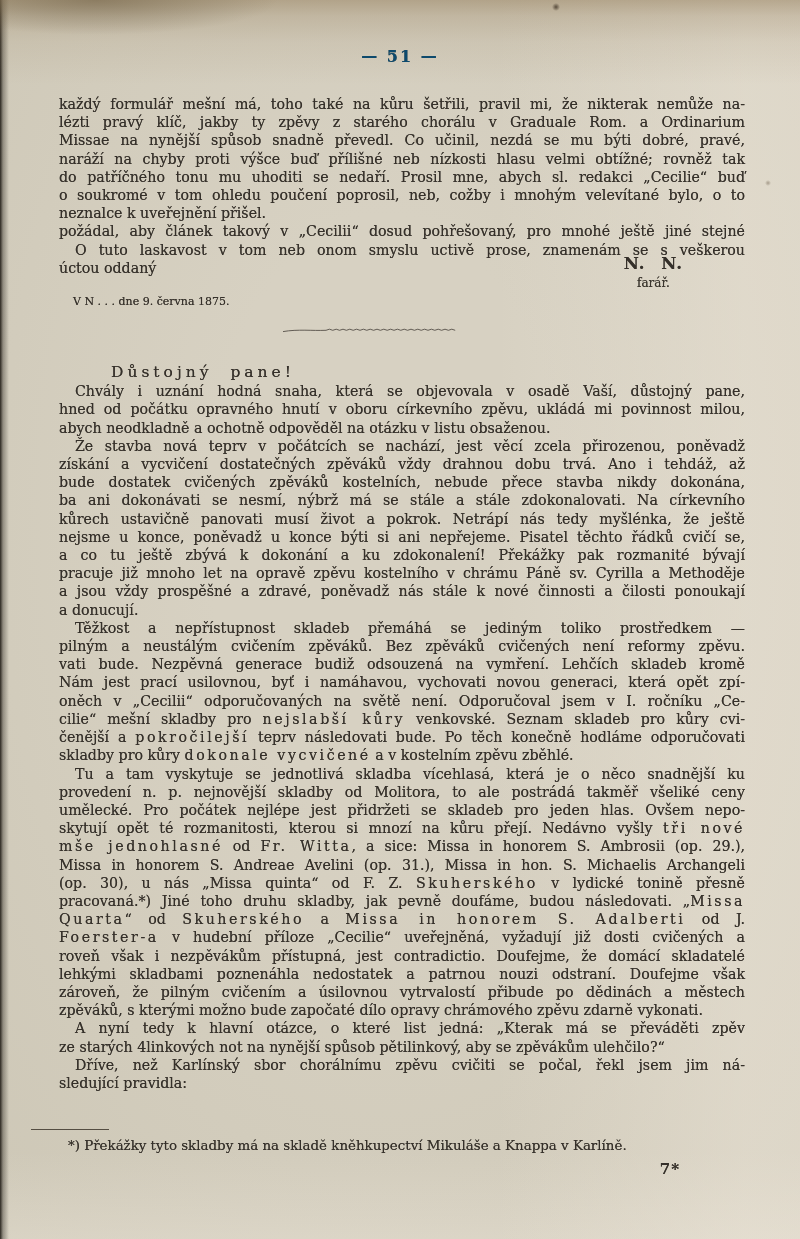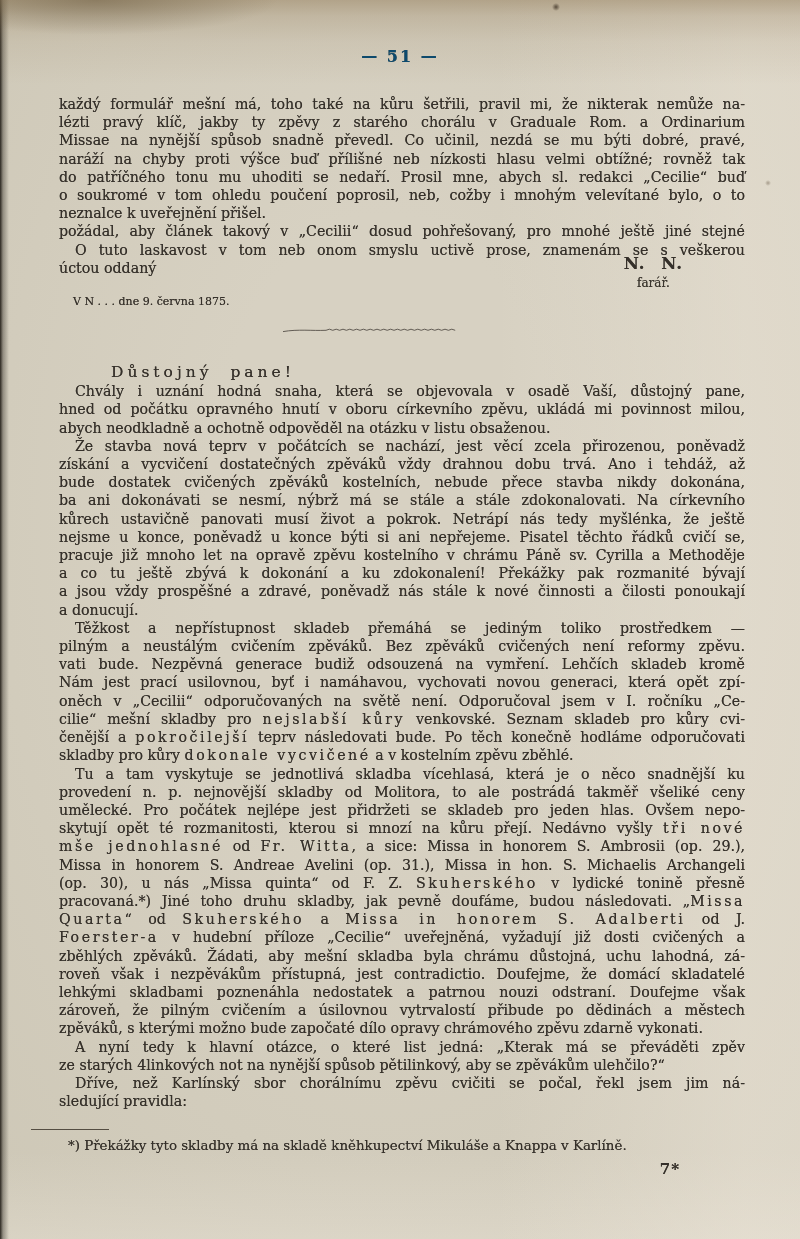--- a/index.html
+++ b/index.html
@@ -123,22 +123,22 @@
         <div class="tline">hned od počátku opravného hnutí v oboru církevního zpěvu, ukládá mi povinnost milou,</div>
         <div class="tline last">abych neodkladně a ochotně odpověděl na otázku v listu obsaženou.</div>
       </div>
       <div class="para indent">
         <div class="tline first">Že stavba nová teprv v počátcích se nachází, jest věcí zcela přirozenou, poněvadž</div>
         <div class="tline">získání a vycvičení dostatečných zpěváků vždy drahnou dobu trvá. Ano i tehdáž, až</div>
         <div class="tline">bude dostatek cvičených zpěváků kostelních, nebude přece stavba nikdy dokonána,</div>
         <div class="tline">ba ani dokonávati se nesmí, nýbrž má se stále a stále zdokonalovati. Na církevního</div>
         <div class="tline">kůrech ustavičně panovati musí život a pokrok. Netrápí nás tedy myšlénka, že ještě</div>
         <div class="tline">nejsme u konce, poněvadž u konce býti si ani nepřejeme. Pisatel těchto řádků cvičí se,</div>
+        <div class="tline">a co tu ještě zbývá k dokonání a ku zdokonalení! Překážky pak rozmanité bývají</div>
         <div class="tline">pracuje již mnoho let na opravě zpěvu kostelního v chrámu Páně sv. Cyrilla a Methoděje</div>
-        <div class="tline">a co tu ještě zbývá k dokonání a ku zdokonalení! Překážky pak rozmanité bývají</div>
         <div class="tline">a jsou vždy prospěšné a zdravé, poněvadž nás stále k nové činnosti a čilosti ponoukají</div>
         <div class="tline last">a donucují.</div>
       </div>
       <div class="para indent">
         <div class="tline first">Těžkost a nepřístupnost skladeb přemáhá se jediným toliko prostředkem —</div>
         <div class="tline">pilným a neustálým cvičením zpěváků. Bez zpěváků cvičených není reformy zpěvu.</div>
         <div class="tline">vati bude. Nezpěvná generace budiž odsouzená na vymření. Lehčích skladeb kromě</div>
         <div class="tline">Nám jest prací usilovnou, byť i namáhavou, vychovati novou generaci, která opět zpí-</div>
         <div class="tline">oněch v „Cecilii“ odporučovaných na světě není. Odporučoval jsem v I. ročníku „Ce-</div>
         <div class="tline">cilie“ mešní skladby pro <span class="gesperrt">nejslabší kůry</span> venkovské. Seznam skladeb pro kůry cvi-</div>
@@ -149,21 +149,20 @@
         <div class="tline first">Tu a tam vyskytuje se jednotlivá skladba vícehlasá, která je o něco snadnější ku</div>
         <div class="tline">provedení n. p. nejnovější skladby od Molitora, to ale postrádá takměř všeliké ceny</div>
         <div class="tline">umělecké. Pro počátek nejlépe jest přidržeti se skladeb pro jeden hlas. Ovšem nepo-</div>
         <div class="tline">skytují opět té rozmanitosti, kterou si mnozí na kůru přejí. Nedávno vyšly <span class="gesperrt">tři nové</span></div>
         <div class="tline"><span class="gesperrt">mše jednohlasné</span> od <span class="gesperrt">Fr. Witta</span>, a sice: Missa in honorem S. Ambrosii (op. 29.),</div>
         <div class="tline">Missa in honorem S. Andreae Avelini (op. 31.), Missa in hon. S. Michaelis Archangeli</div>
         <div class="tline">(op. 30), u nás „Missa quinta“ od F. Z. <span class="gesperrt">Skuherského</span> v lydické tonině přesně</div>
         <div class="tline">pracovaná.*) Jiné toho druhu skladby, jak pevně doufáme, budou následovati. „<span class="gesperrt">Missa</span></div>
         <div class="tline"><span class="gesperrt">Quarta</span>“ od <span class="gesperrt">Skuherského</span> a <span class="gesperrt">Missa in honorem S. Adalberti</span> od J.</div>
         <div class="tline"><span class="gesperrt">Foerster-a</span> v hudební příloze „Cecilie“ uveřejněná, vyžadují již dosti cvičených a</div>
-        <div class="tline">zběhlých zpěváků. Žádati, aby mešní skladba byla chrámu důstojná, uchu lahodná, zá-</div>
         <div class="tline">roveň však i nezpěvákům přístupná, jest contradictio. Doufejme, že domácí skladatelé</div>
         <div class="tline">lehkými skladbami poznenáhla nedostatek a patrnou nouzi odstraní. Doufejme však</div>
         <div class="tline">zároveň, že pilným cvičením a úsilovnou vytrvalostí přibude po dědinách a městech</div>
         <div class="tline last">zpěváků, s kterými možno bude započaté dílo opravy chrámového zpěvu zdarně vykonati.</div>
       </div>
       <div class="para indent">
         <div class="tline first">A nyní tedy k hlavní otázce, o které list jedná: „Kterak má se převáděti zpěv</div>
         <div class="tline last">ze starých 4linkových not na nynější spůsob pětilinkový, aby se zpěvákům ulehčilo?“</div>
       </div>
       <div class="para indent">

